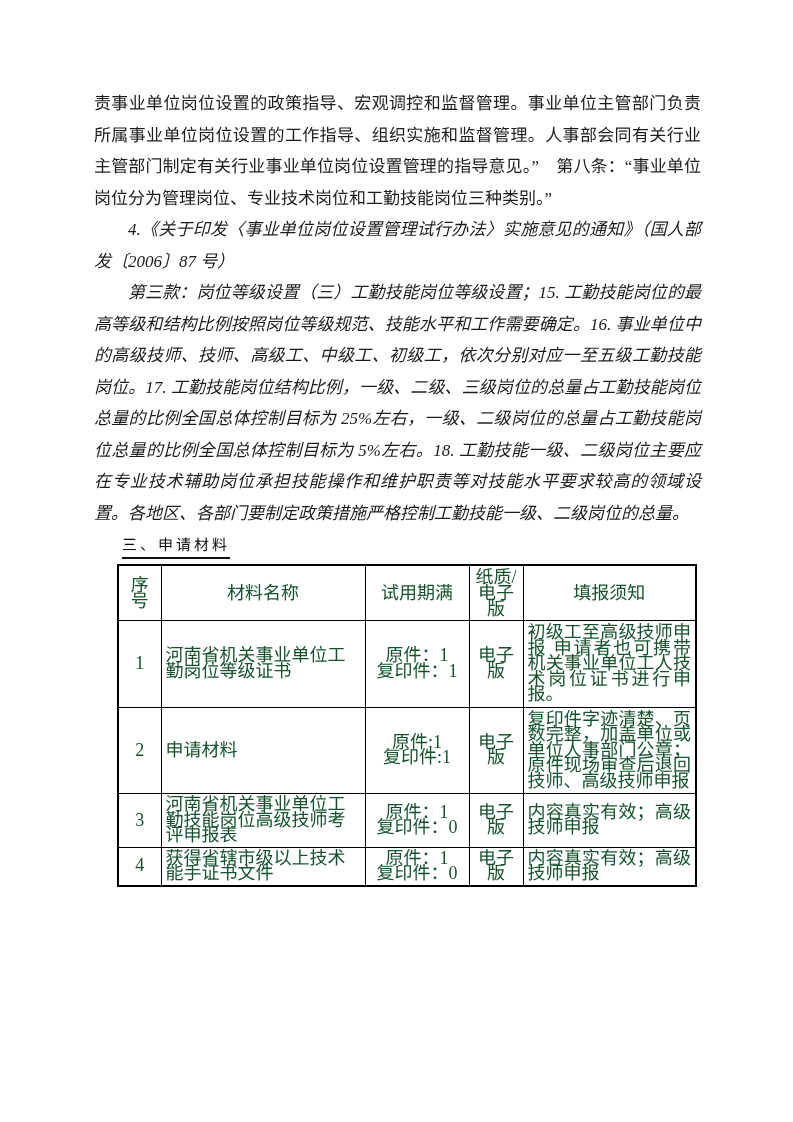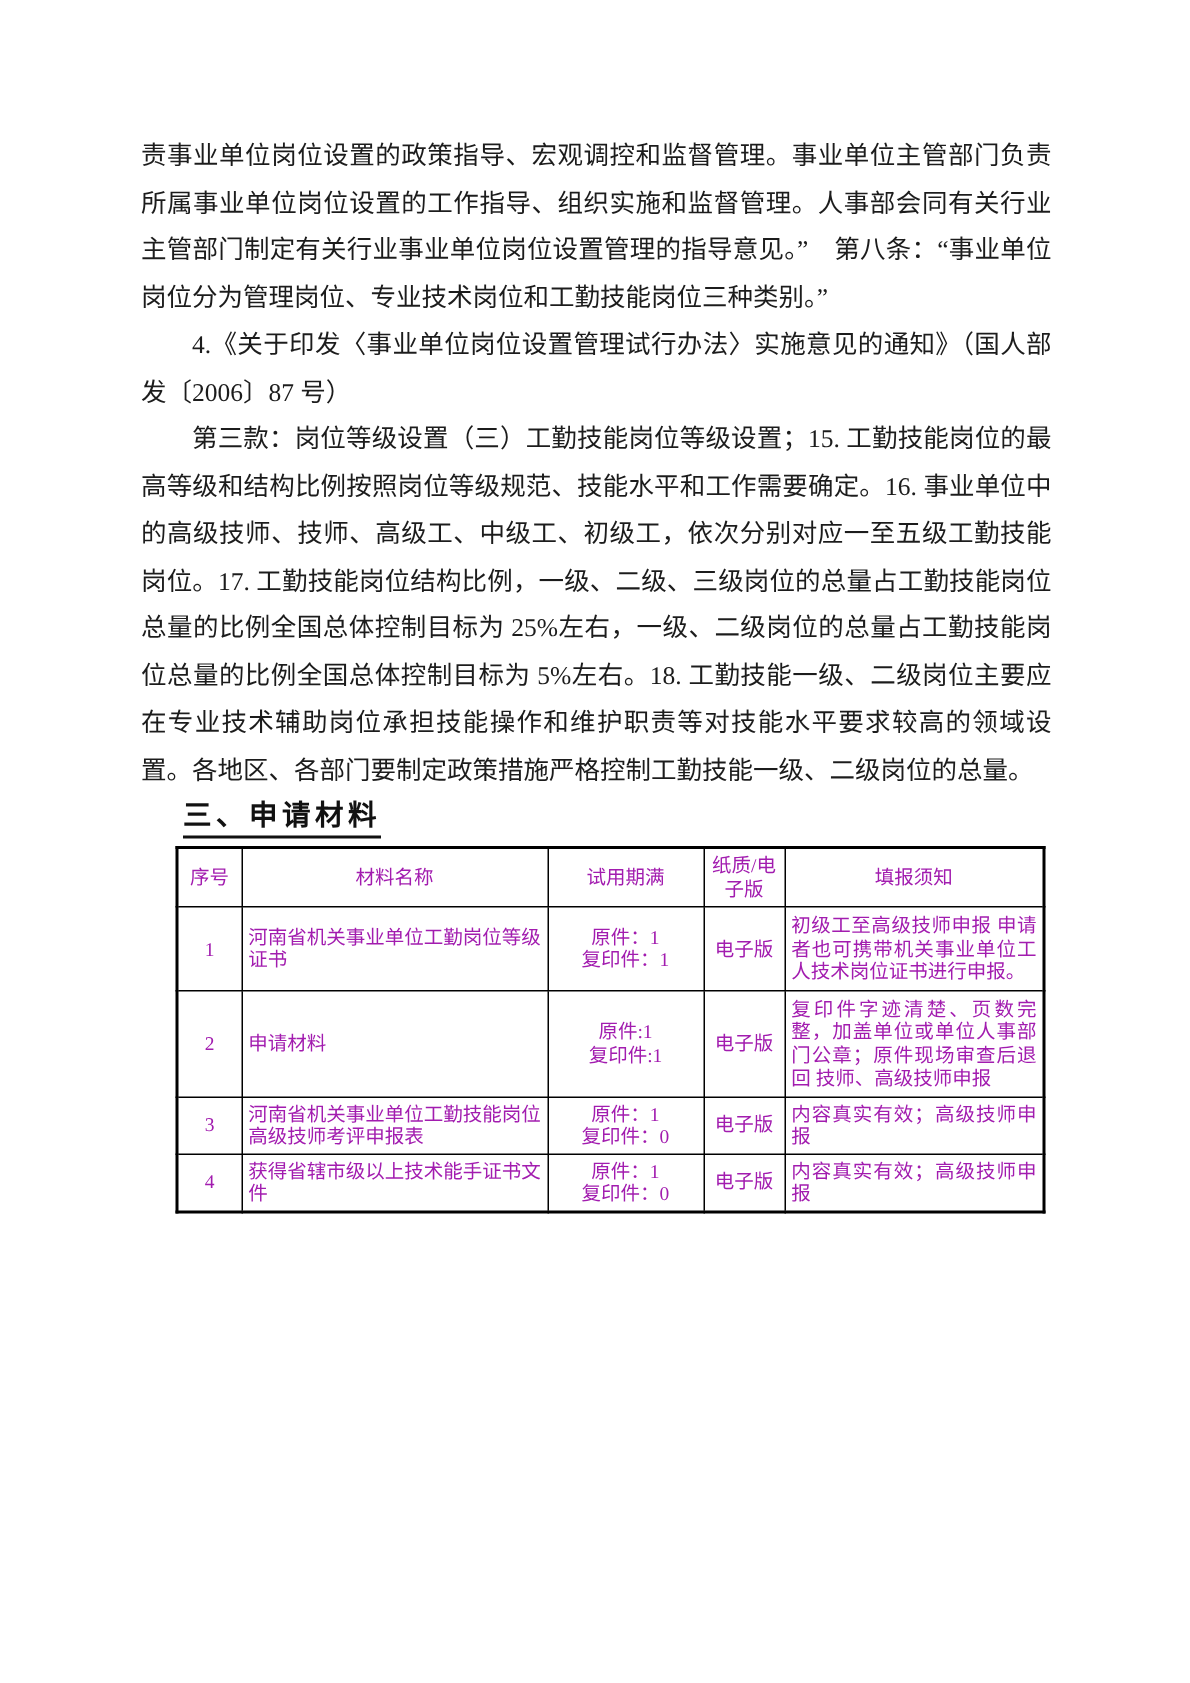--- a/index.html
+++ b/index.html
@@ -25,43 +25,44 @@
   .body-para {
     margin: 0;
     font-size: 17px;
     line-height: 31.5px;
     text-align: justify;
     text-justify: inter-ideograph;
     word-break: break-all;
   }
   .body-para.indent {
     text-indent: 2em;
+    font-style: italic;
   }
   .section-heading {
     margin: 4px 0 5px 28px;
     font-family: "Liberation Sans", "DejaVu Sans", sans-serif;
-    font-size: 19px;
-    font-weight: bold;
+    font-size: 15px;
+    font-weight: normal;
     line-height: 23px;
     letter-spacing: 3px;
     color: #111111;
   }
   .section-heading .underlined {
     display: inline-block;
     border-bottom: 2px solid #111111;
     padding-bottom: 1px;
   }
   table.materials {
     margin-left: 23px;
     width: 578px;
     border-collapse: collapse;
     table-layout: fixed;
     border: 2px solid #000000;
-    font-size: 13px;
-    color: #a21caf;
+    font-size: 18px;
+    color: #14532d;
   }
   table.materials th,
   table.materials td {
     border: 1px solid #000000;
     vertical-align: middle;
     line-height: 15.5px;
     padding: 3px 4px;
   }
   table.materials thead th {
     font-weight: normal;

